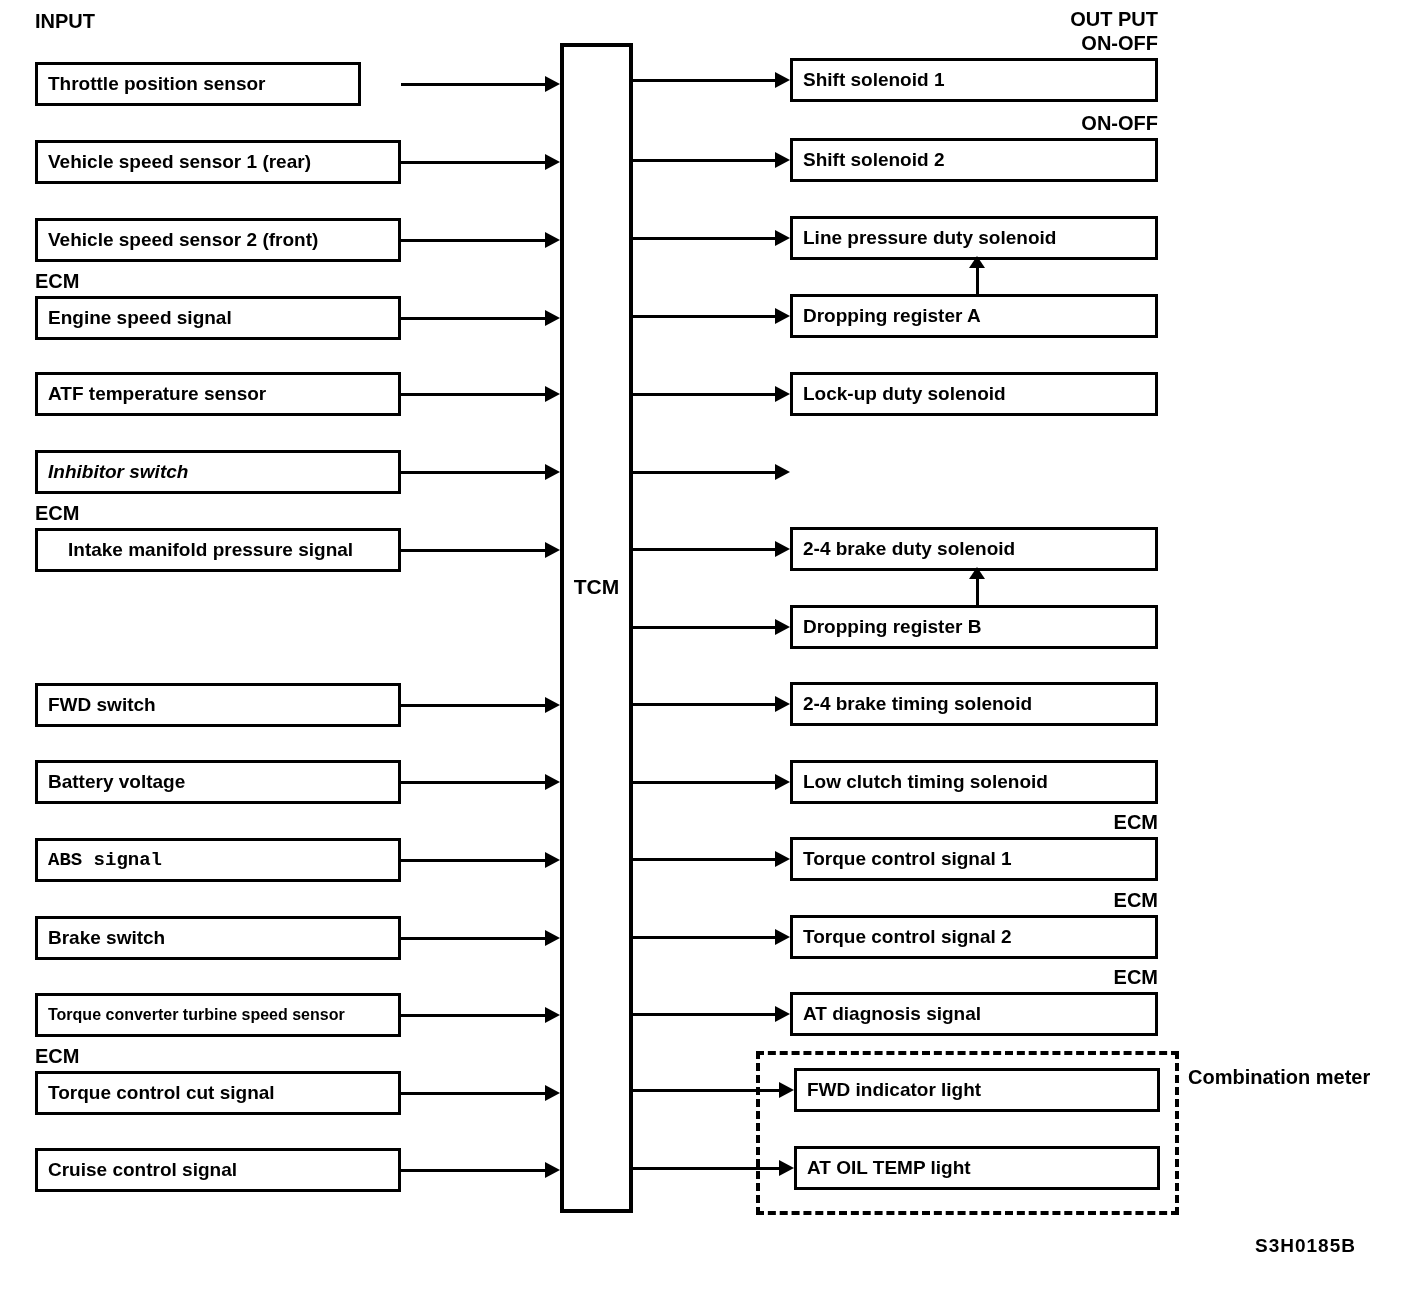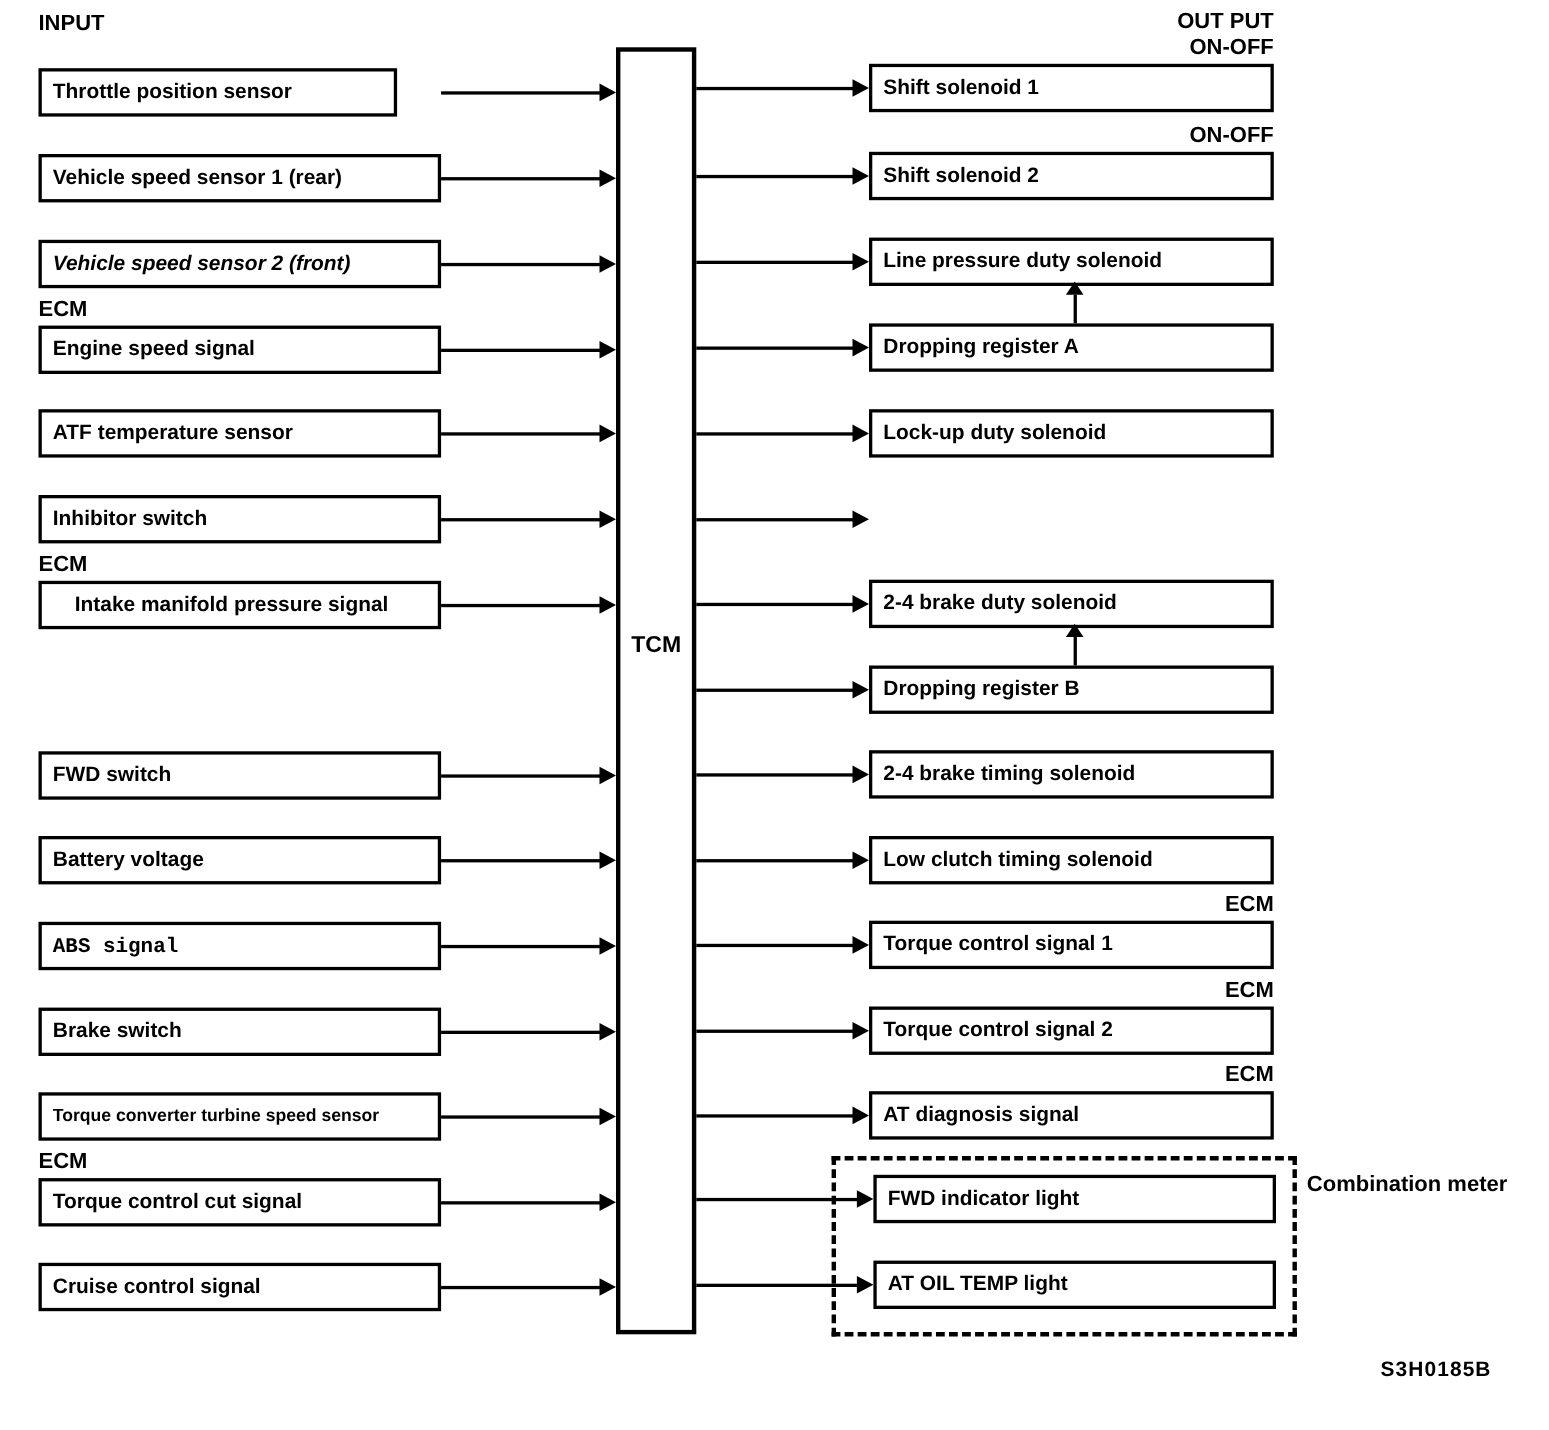--- a/index.html
+++ b/index.html
@@ -87,37 +87,37 @@
 <div class="box" style="left: 35px; top: 62px; width: 326px;">
       <div class="box-label">Throttle position sensor</div>
     </div>
     <div class="hline" style="left: 401px; top: 82.5px; width: 146px;"></div>
     <div class="arrow-right" style="left: 545px; top: 76px;"></div>
     <div class="box" style="left: 35px; top: 140px; width: 366px;">
       <div class="box-label">Vehicle speed sensor 1 (rear)</div>
     </div>
     <div class="hline" style="left: 401px; top: 160.5px; width: 146px;"></div>
     <div class="arrow-right" style="left: 545px; top: 154px;"></div>
-    <div class="box" style="left: 35px; top: 218px; width: 366px; font-style: italic;">
+    <div class="box" style="left: 35px; top: 218px; width: 366px;">
       <div class="box-label">Vehicle speed sensor 2 (front)</div>
     </div>
     <div class="hline" style="left: 401px; top: 238.5px; width: 146px;"></div>
     <div class="arrow-right" style="left: 545px; top: 232px;"></div>
     <div class="tag" style="left: 35px; top: 270px;">ECM</div>
     <div class="box" style="left: 35px; top: 296px; width: 366px;">
       <div class="box-label">Engine speed signal</div>
     </div>
     <div class="hline" style="left: 401px; top: 316.5px; width: 146px;"></div>
     <div class="arrow-right" style="left: 545px; top: 310px;"></div>
     <div class="box" style="left: 35px; top: 372px; width: 366px;">
       <div class="box-label">ATF temperature sensor</div>
     </div>
     <div class="hline" style="left: 401px; top: 392.5px; width: 146px;"></div>
     <div class="arrow-right" style="left: 545px; top: 386px;"></div>
-    <div class="box" style="left: 35px; top: 450px; width: 366px;">
+    <div class="box" style="left: 35px; top: 450px; width: 366px; font-style: italic;">
       <div class="box-label">Inhibitor switch</div>
     </div>
     <div class="hline" style="left: 401px; top: 470.5px; width: 146px;"></div>
     <div class="arrow-right" style="left: 545px; top: 464px;"></div>
     <div class="tag" style="left: 35px; top: 502px;">ECM</div>
     <div class="box" style="left: 35px; top: 528px; width: 366px; padding-left: 20px;">
       <div class="box-label">Intake manifold pressure signal</div>
     </div>
     <div class="hline" style="left: 401px; top: 548.5px; width: 146px;"></div>
     <div class="arrow-right" style="left: 545px; top: 542px;"></div>

